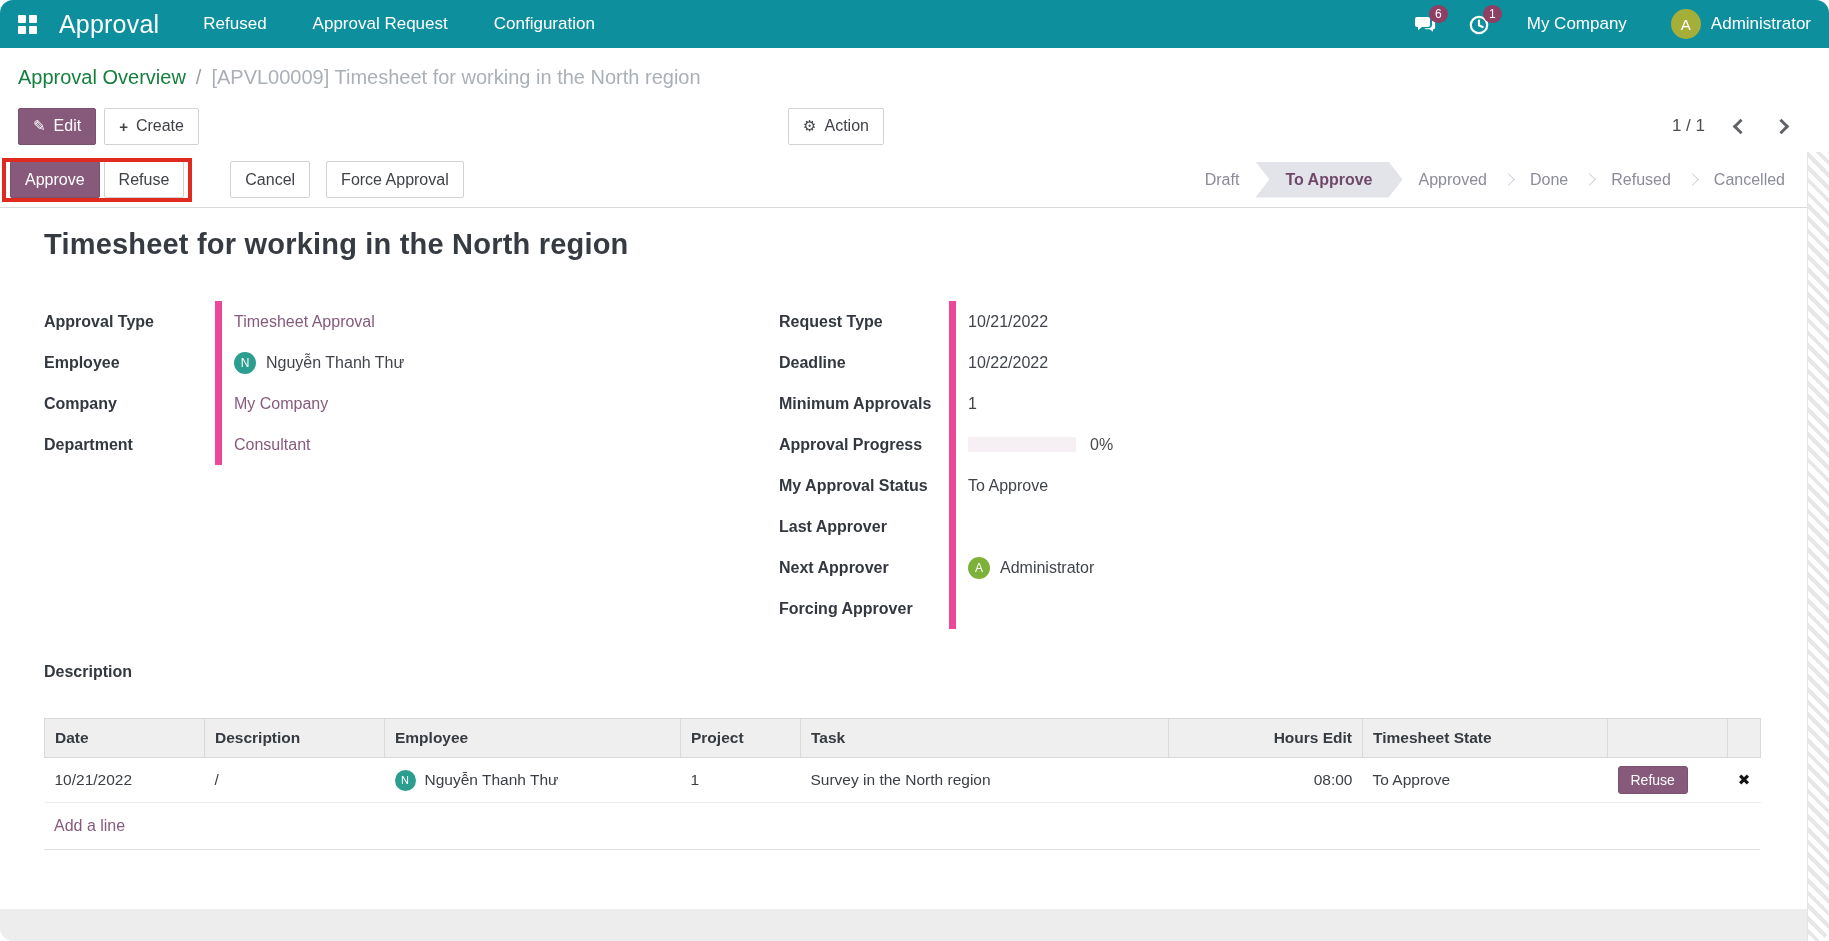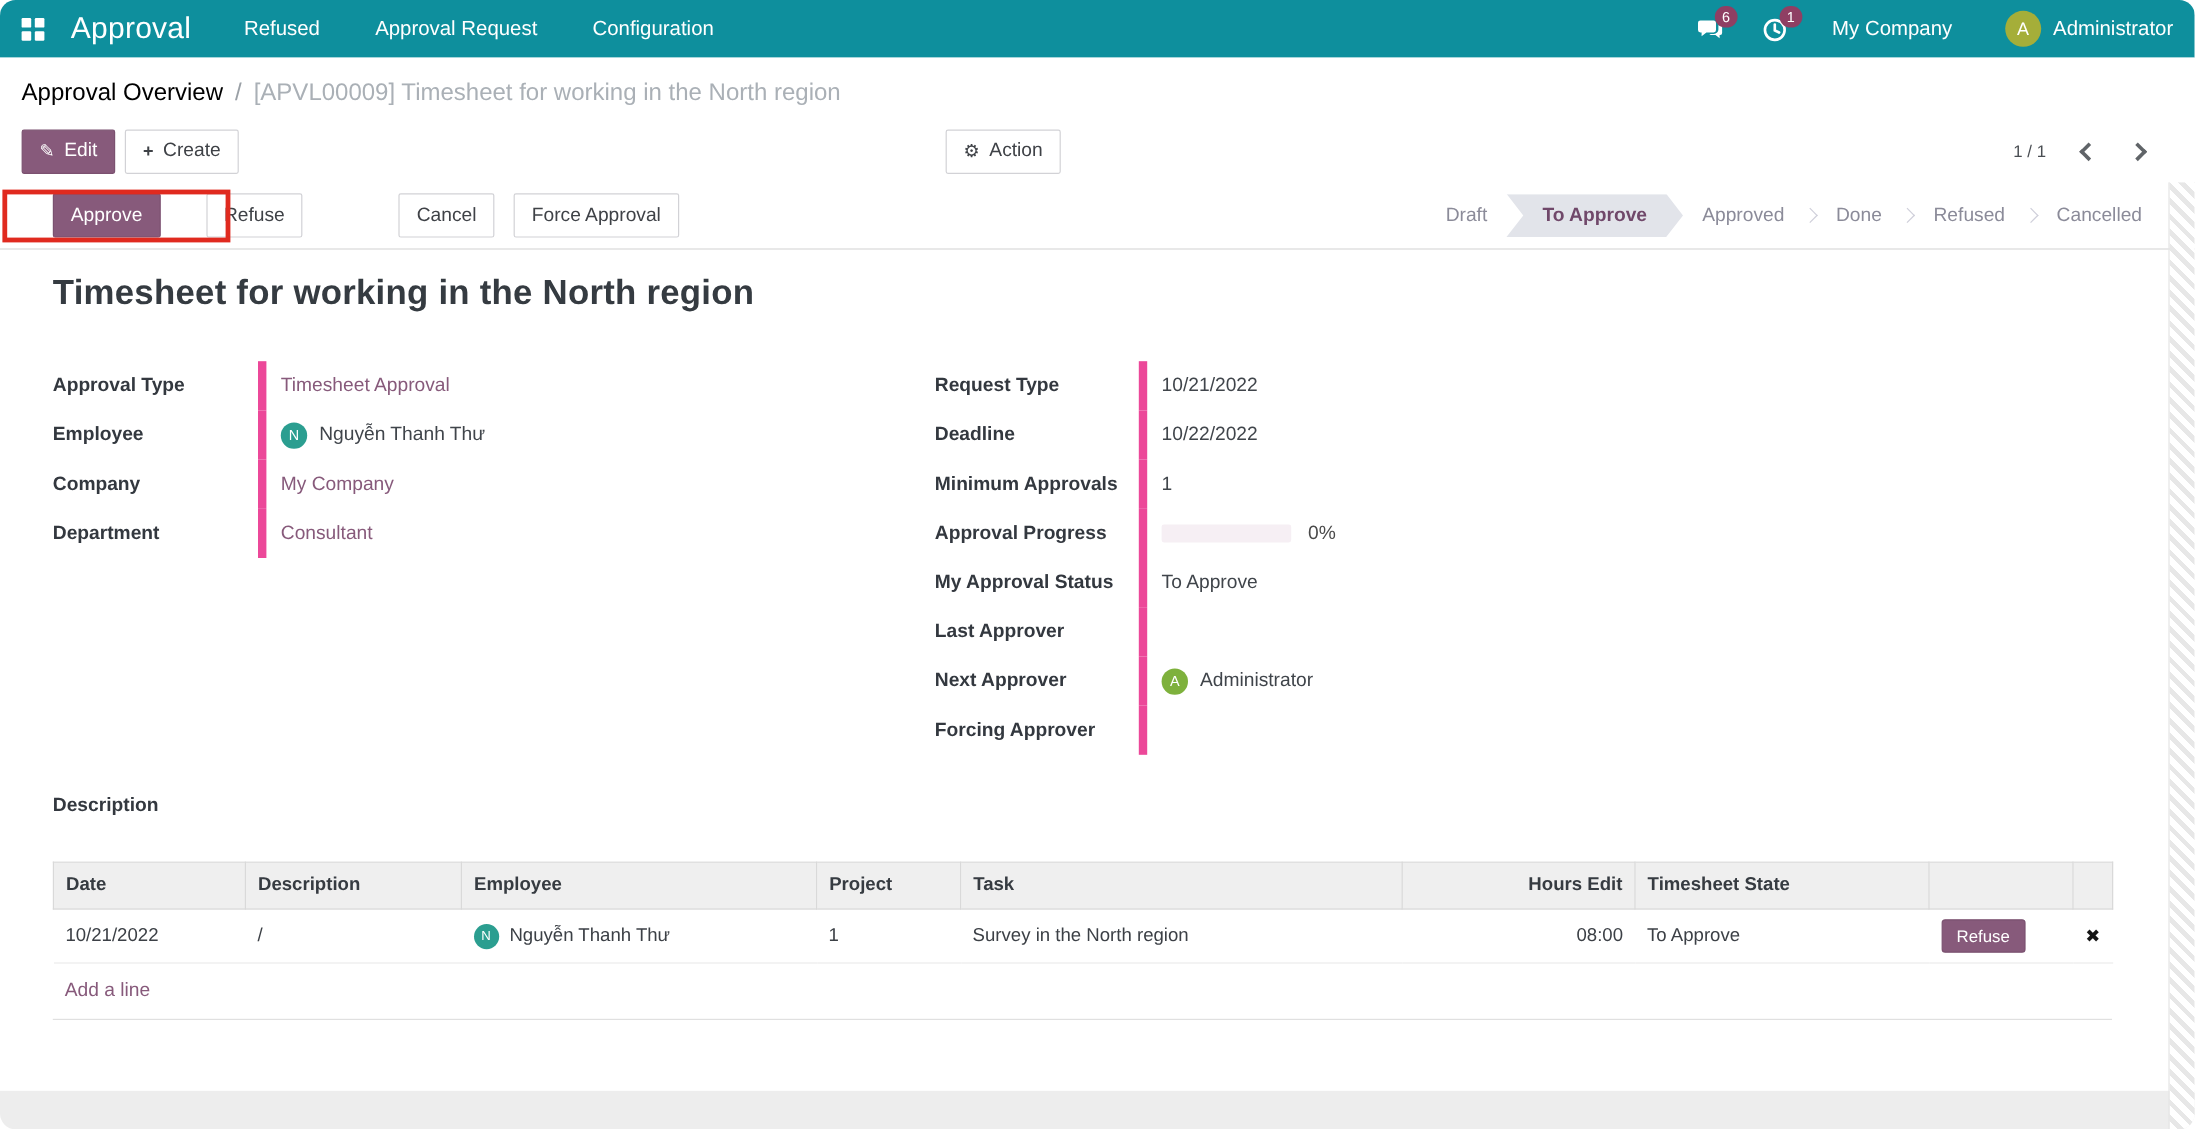--- a/index.html
+++ b/index.html
@@ -22,39 +22,39 @@
   .nav-avatar { width:30px; height:30px; border-radius:50%; background:#a5ae39; color:#fff; font-size:15px; display:flex; align-items:center; justify-content:center; }
   .username { font-size:17px; }
 
   
   .content { position:relative; height:893px; background:#fff; }
   .scroll-stripe { position:absolute; right:0; top:104px; bottom:0; width:22px; z-index:8;
     background:repeating-linear-gradient(45deg,#ffffff 0 5px,#e7e7e7 5px 9px); border-left:1px solid #e4e4e4; cursor:pointer; }
   .bottom-strip { position:absolute; left:0; bottom:0; width:100%; height:32px; background:#ededed; z-index:2; }
 
   .breadcrumb-row { height:52px; display:flex; align-items:center; padding:6px 18px 0; font-size:20px; }
-  .bc-parent { color:#000000; cursor:pointer; }
+  .bc-parent { color:#15803d; cursor:pointer; }
   .bc-sep { color:#9aa0a6; margin:0 10px; }
   .bc-current { color:#aab0b6; }
 
   .cp-row { height:52px; display:flex; align-items:center; padding:0 18px; position:relative; }
   .btn { font-family:inherit; font-size:16px; height:37px; padding:0 14px; background:#fff; border:1px solid #d2d2d6; color:#3f4247; cursor:pointer; display:inline-flex; align-items:center; gap:8px; border-radius:2px; }
   .btn.primary { background:#875a7b; border-color:#7b5170; color:#fff; }
   .btn .glyph { font-size:15px; }
   .btn-create { margin-left:8px; }
   .btn-action { position:absolute; left:788px; }
-  .pager { margin-left:auto; display:flex; align-items:center; gap:30px; padding-right:24px; color:#4a4e53; font-size:14px; }
+  .pager { margin-left:auto; display:flex; align-items:center; gap:30px; padding-right:24px; color:#4a4e53; font-size:17px; }
   .pager-value { cursor:pointer; }
   .chev { width:11px; height:11px; border-top:3px solid #606468; border-right:3px solid #606468; cursor:pointer; }
   .chev.left { transform:rotate(-135deg); }
   .chev.right { transform:rotate(45deg); }
 
   
   .status-row { height:56px; display:flex; align-items:center; padding:0 0 0 10px; border-bottom:1px solid #dadada; position:relative; background:#fff; }
-  .status-btn { margin-right:4px;margin-left:34px; }
+  .status-btn { margin-right:4px; }
   .gap-after { margin-right:46px; }
   .annotation-box { position:absolute; left:2px; top:6px; width:190px; height:44px; border:4px solid #e02a1f; z-index:5; pointer-events:none; }
   .statusbar { margin-left:auto; display:flex; align-items:center; margin-right:28px; font-size:16px; color:#8b8b99; }
   .step { height:36px; line-height:36px; padding:0 16px; cursor:pointer; white-space:nowrap; }
   .step.active { background:#e2e4ea; color:#70486a; font-weight:700; padding:0 30px;
     clip-path:polygon(0 0, calc(100% - 14px) 0, 100% 50%, calc(100% - 14px) 100%, 0 100%, 14px 50%); }
   .step-sep { width:9px; height:9px; border-top:1px solid #cfcfda; border-right:1px solid #cfcfda; transform:rotate(45deg); margin:0 1px; }
 
   
   .sheet { padding:0 44px; position:relative; z-index:1; background:#fff; }

